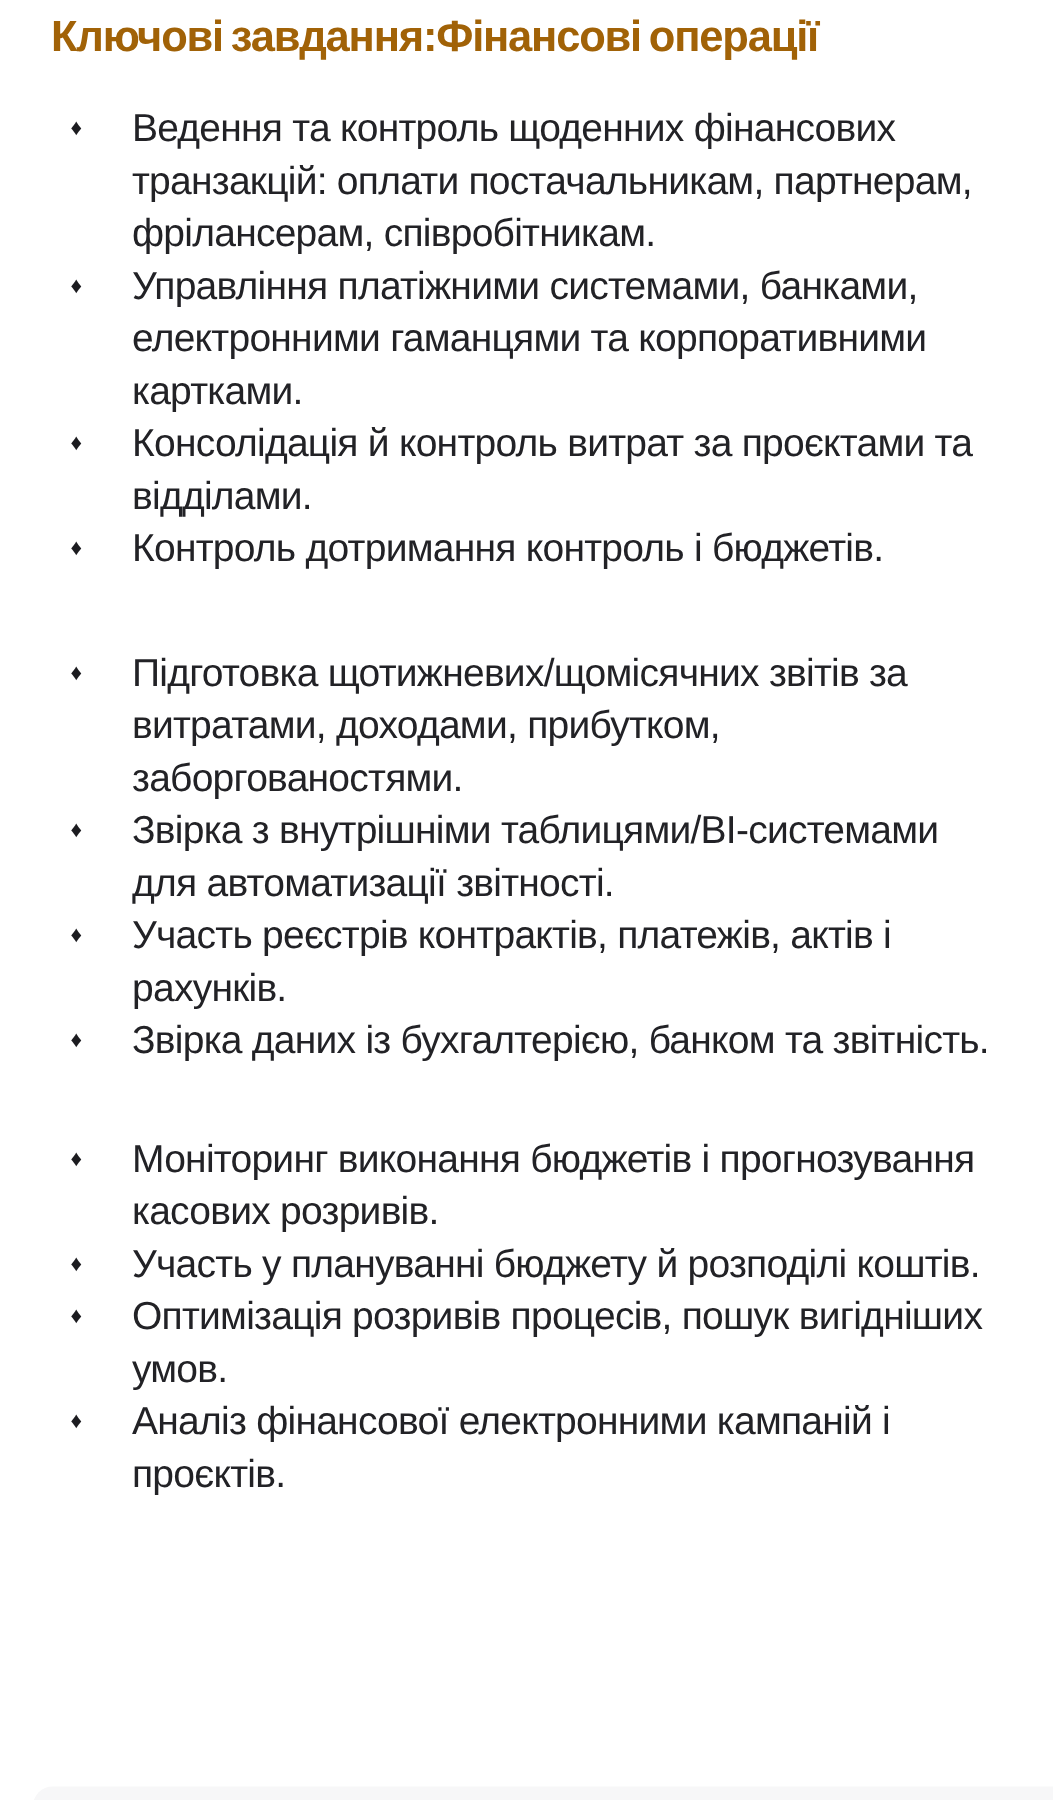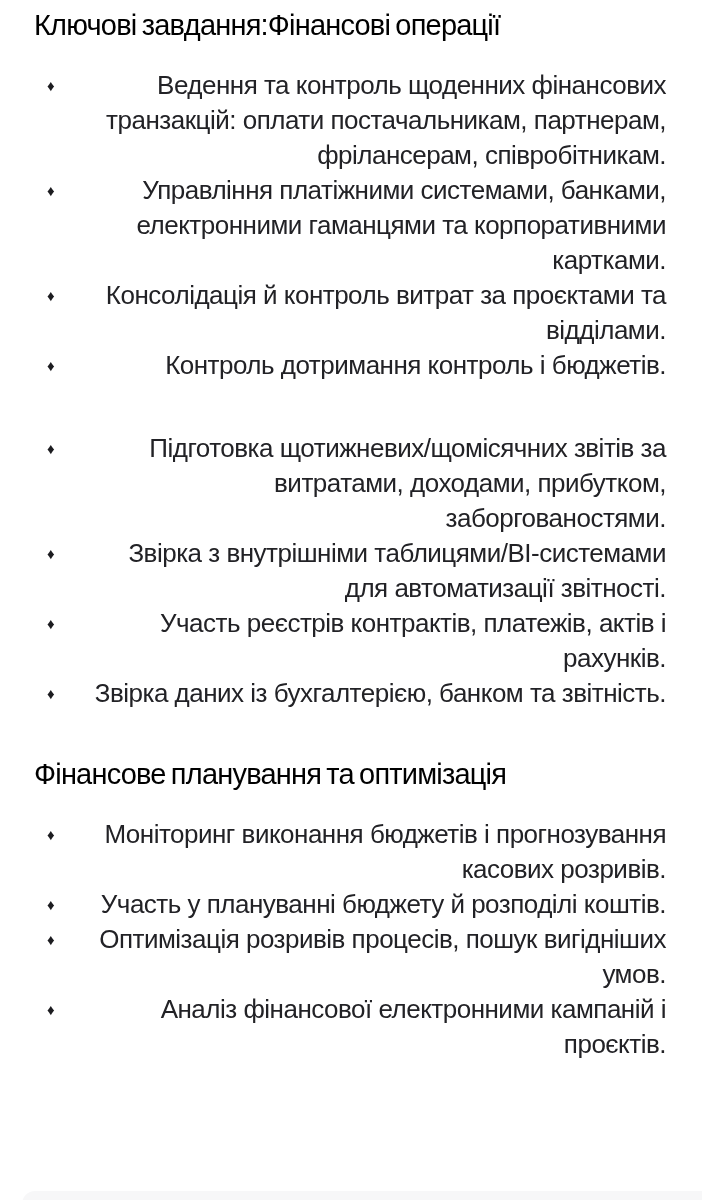--- a/index.html
+++ b/index.html
@@ -17,22 +17,22 @@
     height: 1200px;
     background: #ffffff;
   }
   .content {
     padding: 6px 30px 0 34px;
   }
   h2.section-heading {
     margin: 0 0 24px 0;
     font-size: 29px;
     line-height: 38px;
-    font-weight: 400;
-    color: #000000;
+    font-weight: 700;
+    color: #a16207;
     letter-spacing: -0.8px;
     word-spacing: -2px;
   }
   .section { margin: 0 0 44px 0; }
   .section:first-child { margin-bottom: 48px; }
   ul.task-list {
     list-style: none;
     margin: 0;
     padding: 0;
   }
@@ -50,21 +50,20 @@
     padding-left: 13px;
     box-sizing: border-box;
     font-size: 15px;
     line-height: 35px;
     color: #1c1c20;
     user-select: none;
   }
   .item-text {
     flex: 1 1 auto;
     max-width: 578px;
-    text-align: right;
   }
   .footer-band {
     position: absolute;
     left: 22px;
     right: -10px;
     bottom: -4px;
     height: 13px;
     background: #f7f7f8;
     border-top-left-radius: 26px;
   }
@@ -112,21 +111,20 @@
           <span class="item-text">Участь реєстрів контрактів, платежів, актів і рахунків.</span>
         </li>
         <li>
           <span class="bullet">♦</span>
           <span class="item-text">Звірка даних із бухгалтерією, банком та звітність.</span>
         </li>
       </ul>
     </section>
 
     <section class="section">
-      <h2 class="section-heading">Фінансове планування та оптимізація</h2>
       <ul class="task-list">
         <li>
           <span class="bullet">♦</span>
           <span class="item-text">Моніторинг виконання бюджетів і прогнозування касових розривів.</span>
         </li>
         <li>
           <span class="bullet">♦</span>
           <span class="item-text">Участь у плануванні бюджету й розподілі коштів.</span>
         </li>
         <li>

